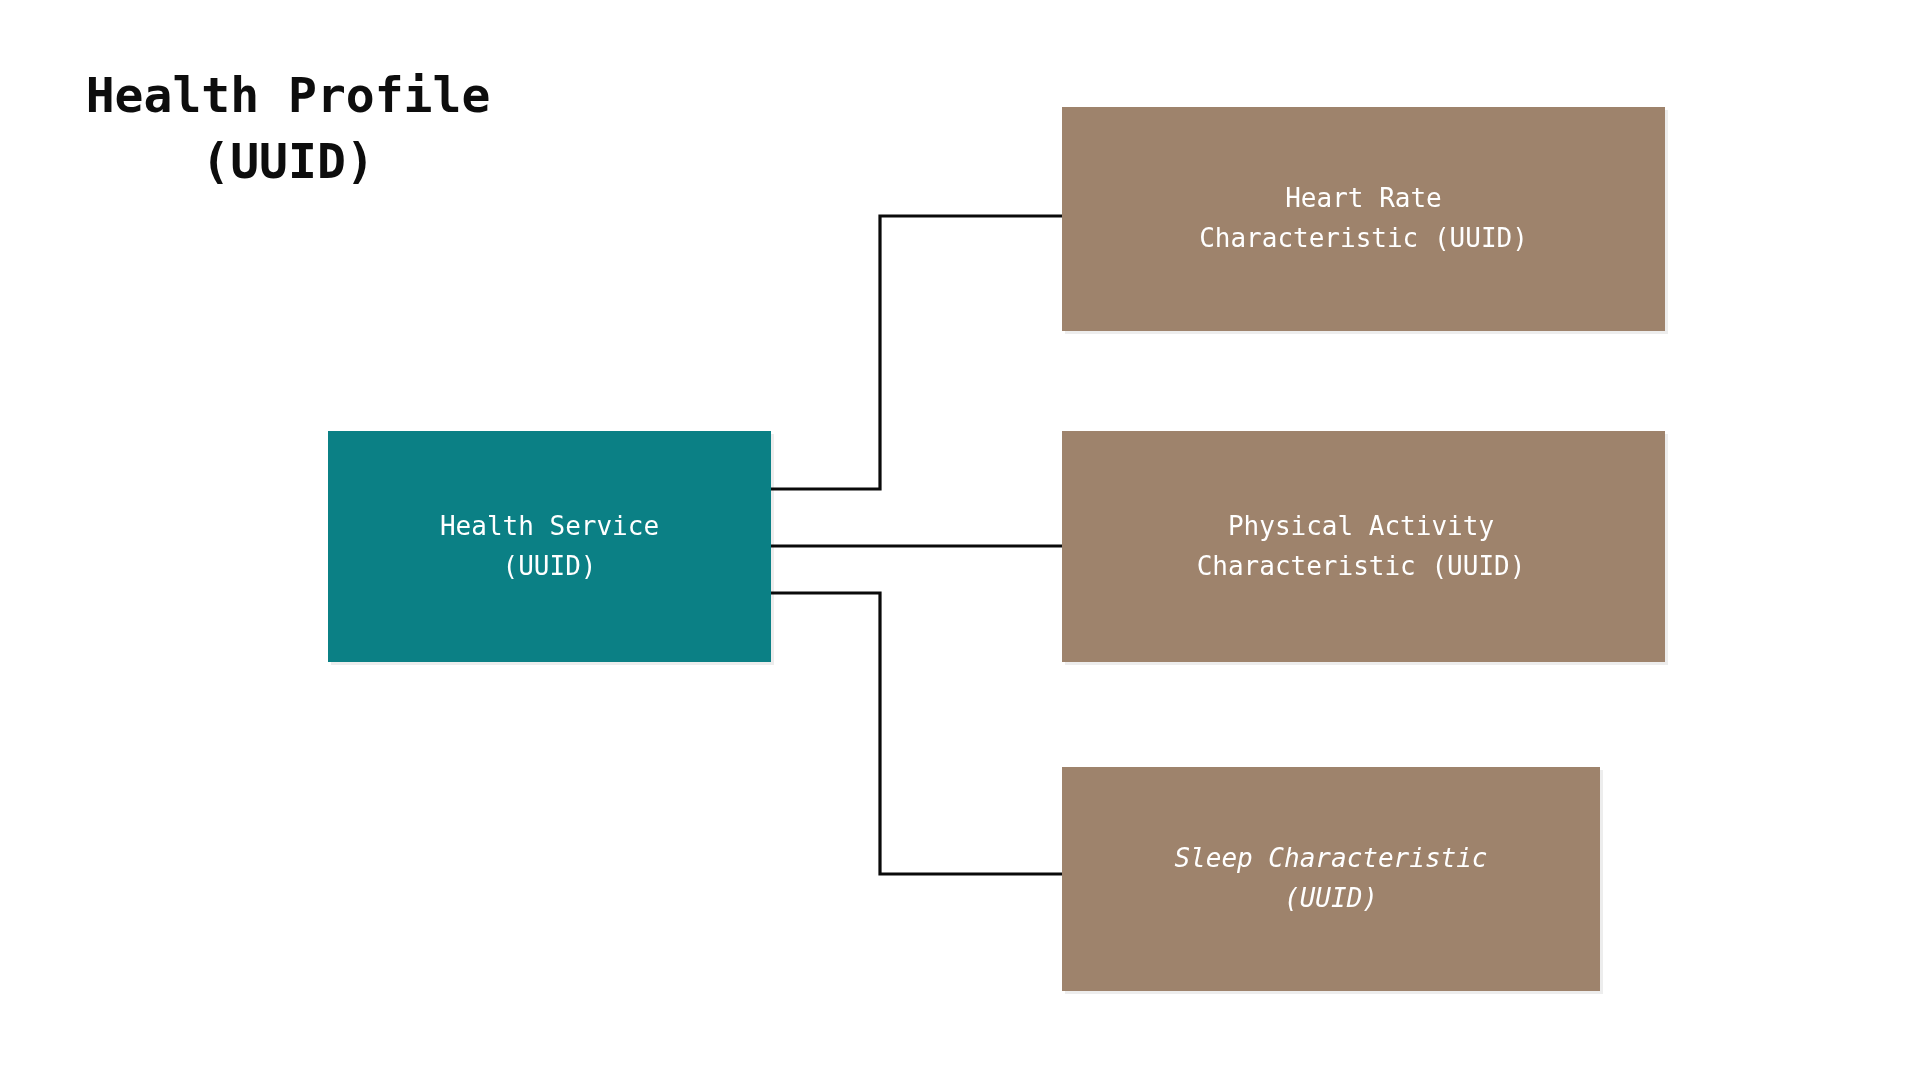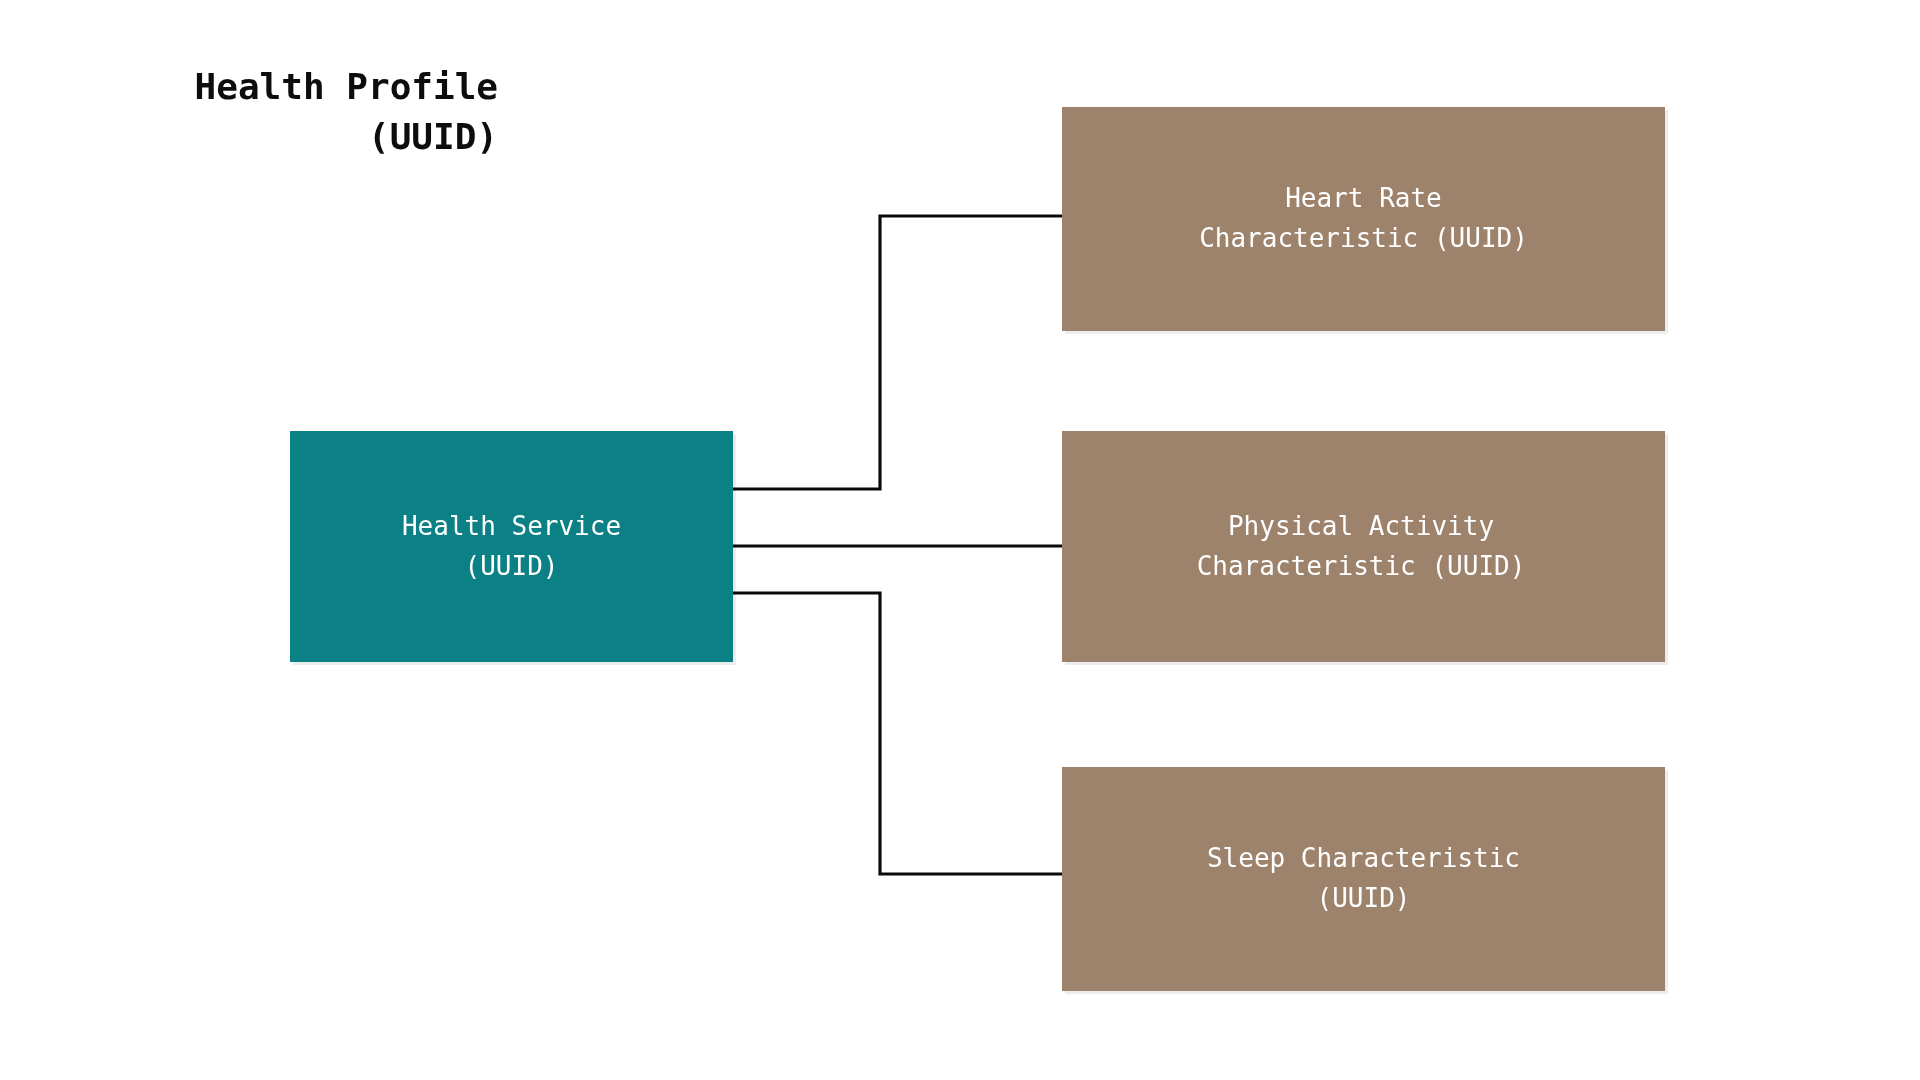--- a/index.html
+++ b/index.html
@@ -16,25 +16,25 @@
     font-family: "DejaVu Sans Mono", "Liberation Mono", monospace;
   }
 
   
   .diagram-title {
     position: absolute;
     left: 78px;
     top: 62px;
     width: 420px;
     font-family: "DejaVu Sans Mono", "Liberation Mono", monospace;
-    font-size: 36px;
+    font-size: 48px;
     font-weight: bold;
     line-height: 1.38;
     color: #0d0d0d;
-    text-align: right;
+    text-align: center;
     white-space: pre-line;
     letter-spacing: 0px;
   }
 
   
   #edges {
     position: absolute;
     left: 0;
     top: 0;
     width: 1920px;
@@ -60,29 +60,30 @@
     color: #ffffff;
     font-family: "DejaVu Sans Mono", "Liberation Mono", monospace;
     font-size: 26px;
     line-height: 1.52;
     white-space: pre-line;
     padding: 6px 18px;
     box-shadow: 3px 3px 0 rgba(0,0,0,0.07);
   }
   .node.service {
     background: #0b8085;
+    margin-left: 38px;
   }
   .node.characteristic {
     background: #9e836c;
   }
 
   #node-service       { left: 290px; top: 431px; width: 443px; height: 231px; }
   #node-heart-rate    { left: 1062px; top: 107px; width: 603px; height: 224px; }
   #node-physical      { left: 1062px; top: 431px; width: 603px; height: 231px; padding-left: 13px; }
-  #node-sleep         { left: 1062px; top: 767px; width: 603px; height: 224px; }
+  #node-sleep         { left: 1062px; top: 767px; width: 538px; height: 224px; font-style: italic; }
 </style>
 </head>
 <body>
 
 <div id="canvas">
 
   <div class="diagram-title">Health Profile
 (UUID)</div>
 
   <svg id="edges" viewBox="0 0 1920 1080" width="1920" height="1080" xmlns="http://www.w3.org/2000/svg">

